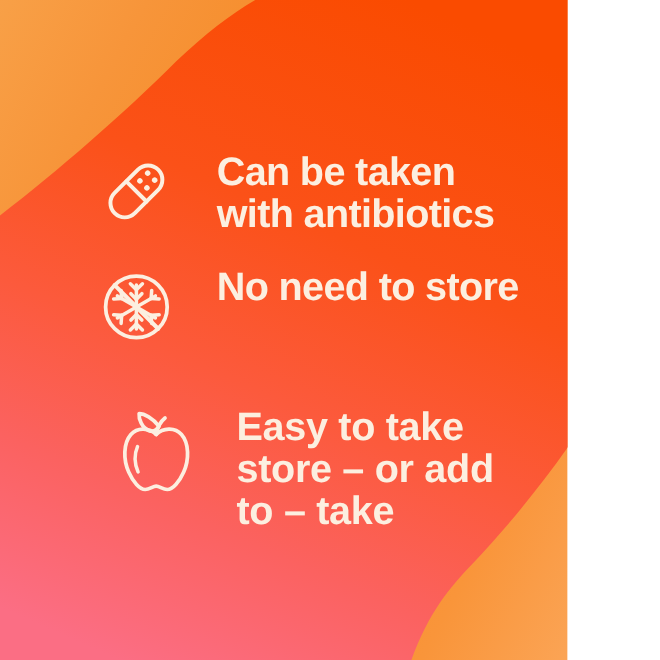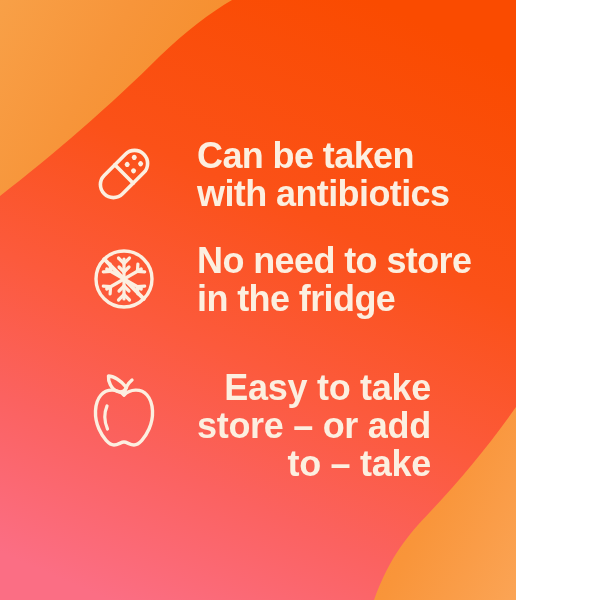--- a/index.html
+++ b/index.html
@@ -43,21 +43,21 @@
     width: 600px;
     height: 600px;
   }
   .row {
     position: absolute;
     display: flex;
     align-items: flex-start;
   }
   .row-1 { left: 88px; top: 136px; }
   .row-2 { left: 88px; top: 241px; }
-  .row-3 { left: 88px; top: 368px; text-align: right; }
+  .row-3 { left: 106px; top: 368px; }
 
   .icon-wrap {
     width: 78px;
     height: 84px;
     flex: 0 0 78px;
     display: flex;
     align-items: flex-start;
     justify-content: flex-start;
     padding-top: 2px;
     box-sizing: border-box;
@@ -158,21 +158,20 @@
               <line x1="49.4" y1="28.3" x2="56.7" y2="28.8"></line>
               <line x1="49.4" y1="28.3" x2="49.9" y2="21"></line>
             </g>
 
             <line x1="16.2" y1="16.2" x2="55.8" y2="55.8" stroke-width="3.8"></line>
           </g>
         </svg>
       </div>
       <div class="text-block">
         <div class="text-line">No need to store</div>
-        <div class="text-line">in the fridge</div>
       </div>
     </div>
 
     <div class="row row-3">
       <div class="icon-wrap">
         <svg width="72" height="84" viewBox="0 0 72 84" xmlns="http://www.w3.org/2000/svg">
           <g fill="none" stroke="#fcefe0" stroke-width="3.4" stroke-linecap="round" stroke-linejoin="round">
 
             <path d="M36,25
                      C30,19 19,18 13,25

